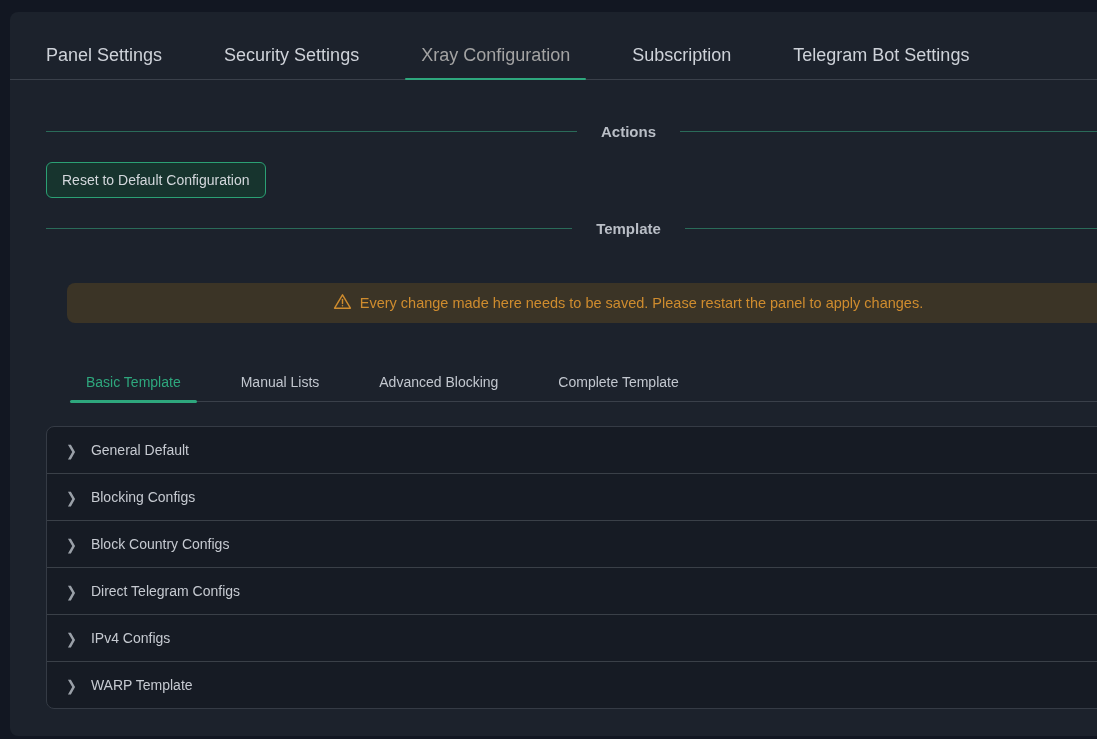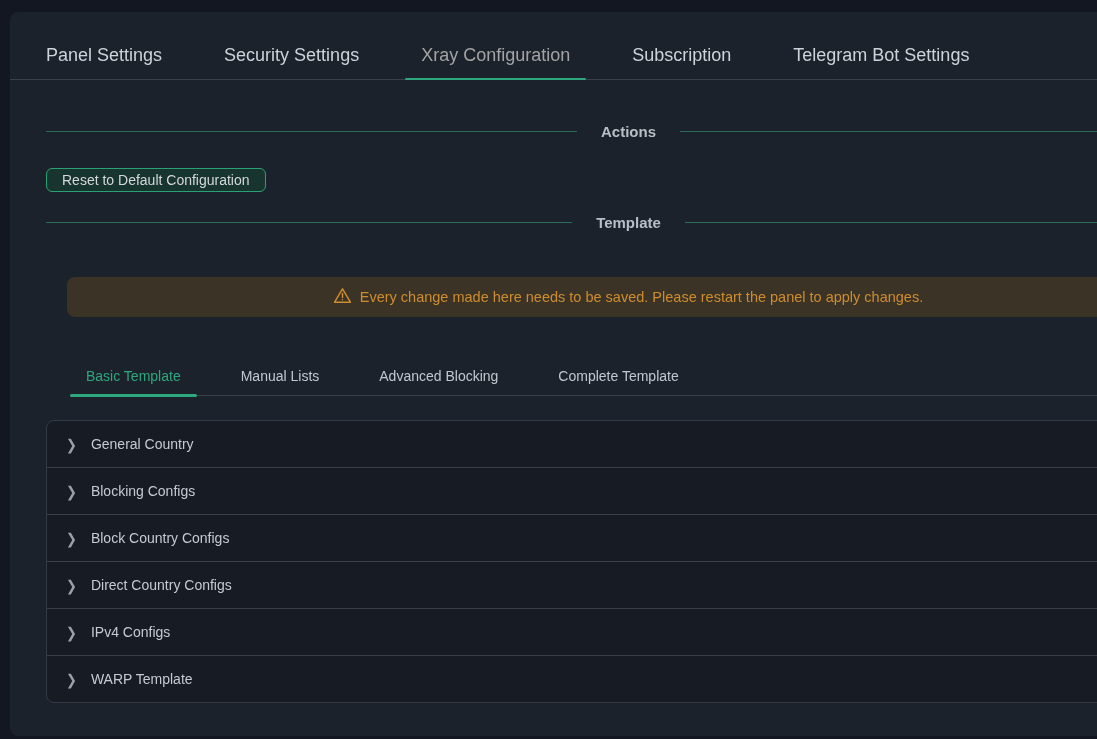--- a/index.html
+++ b/index.html
@@ -38,23 +38,23 @@
     font-size:15px;font-weight:bold;color:#b9bec6;
   }
   .divider::before,.divider::after{
     content:"";flex:1;height:1px;background:#2a6b59;
   }
   .divider::before{margin-right:24px;}
   .divider::after{margin-left:24px;}
   .divider.actions{margin-top:43px;}
   .divider.templates{margin-top:22px;}
   .reset-btn{
-    margin-top:28px;
+    margin-top:22px;
     display:inline-flex;align-items:center;
-    height:24px;padding:0 15px;
+    height:36px;padding:0 15px;
     background:#17342e;border:1px solid #2ba074;border-radius:6px;
     color:#d3d7dc;font-size:14px;font-family:inherit;cursor:pointer;
   }
   .btn-row{margin-top:0;}
   
   .alert{
     margin:46px 22px 0 21px;height:40px;border-radius:8px;
     background:#3b3426;color:#cf8c2e;font-size:14.5px;
     display:flex;align-items:center;justify-content:center;gap:8px;
   }
@@ -133,33 +133,33 @@
     <div class="tpl-tabs">
       <div class="tpl-tab active">Basic Template</div>
       <div class="tpl-tab">Manual Lists</div>
       <div class="tpl-tab">Advanced Blocking</div>
       <div class="tpl-tab">Complete Template</div>
     </div>
 
     <div class="collapse">
       <div class="collapse-row">
         <span class="chevron">❯</span>
-        <span class="collapse-label">General Country</span>
+        <span class="collapse-label">General Default</span>
       </div>
       <div class="collapse-row">
         <span class="chevron">❯</span>
         <span class="collapse-label">Blocking Configs</span>
       </div>
       <div class="collapse-row">
         <span class="chevron">❯</span>
         <span class="collapse-label">Block Country Configs</span>
       </div>
       <div class="collapse-row">
         <span class="chevron">❯</span>
-        <span class="collapse-label">Direct Country Configs</span>
+        <span class="collapse-label">Direct Telegram Configs</span>
       </div>
       <div class="collapse-row">
         <span class="chevron">❯</span>
         <span class="collapse-label">IPv4 Configs</span>
       </div>
       <div class="collapse-row">
         <span class="chevron">❯</span>
         <span class="collapse-label">WARP Template</span>
       </div>
     </div>

